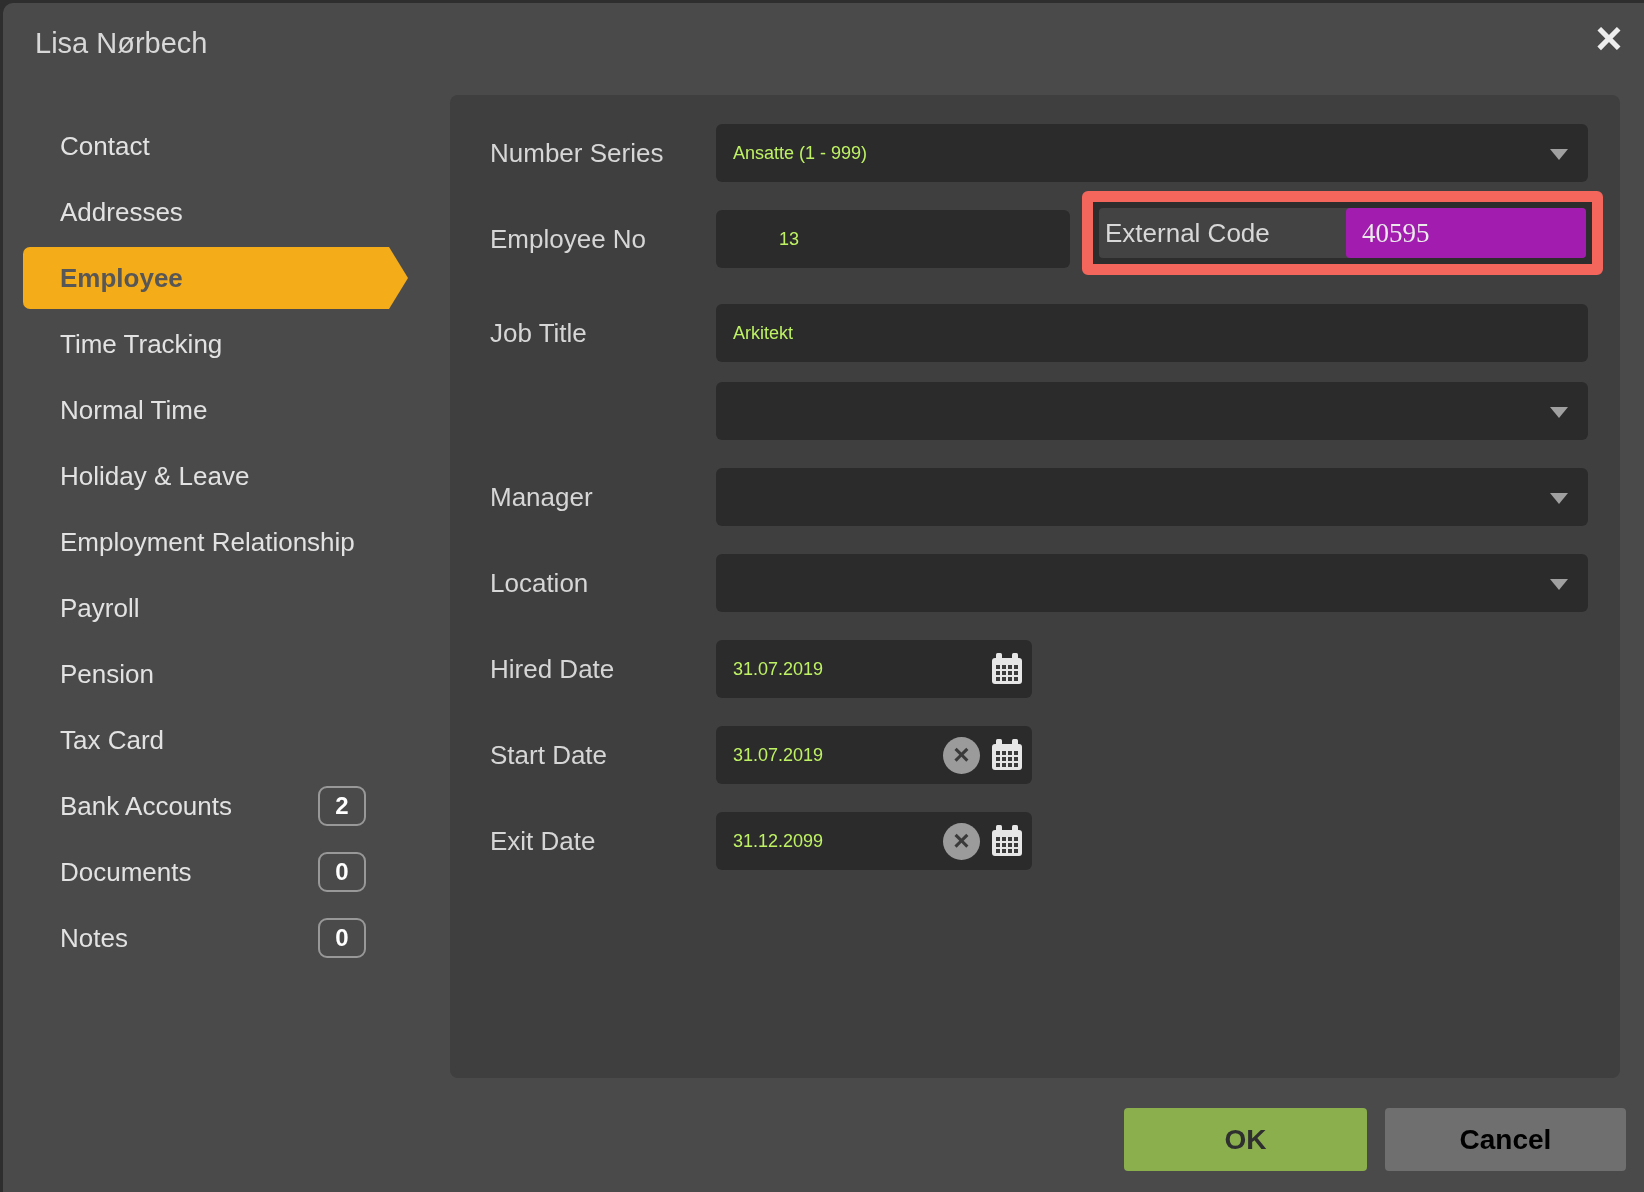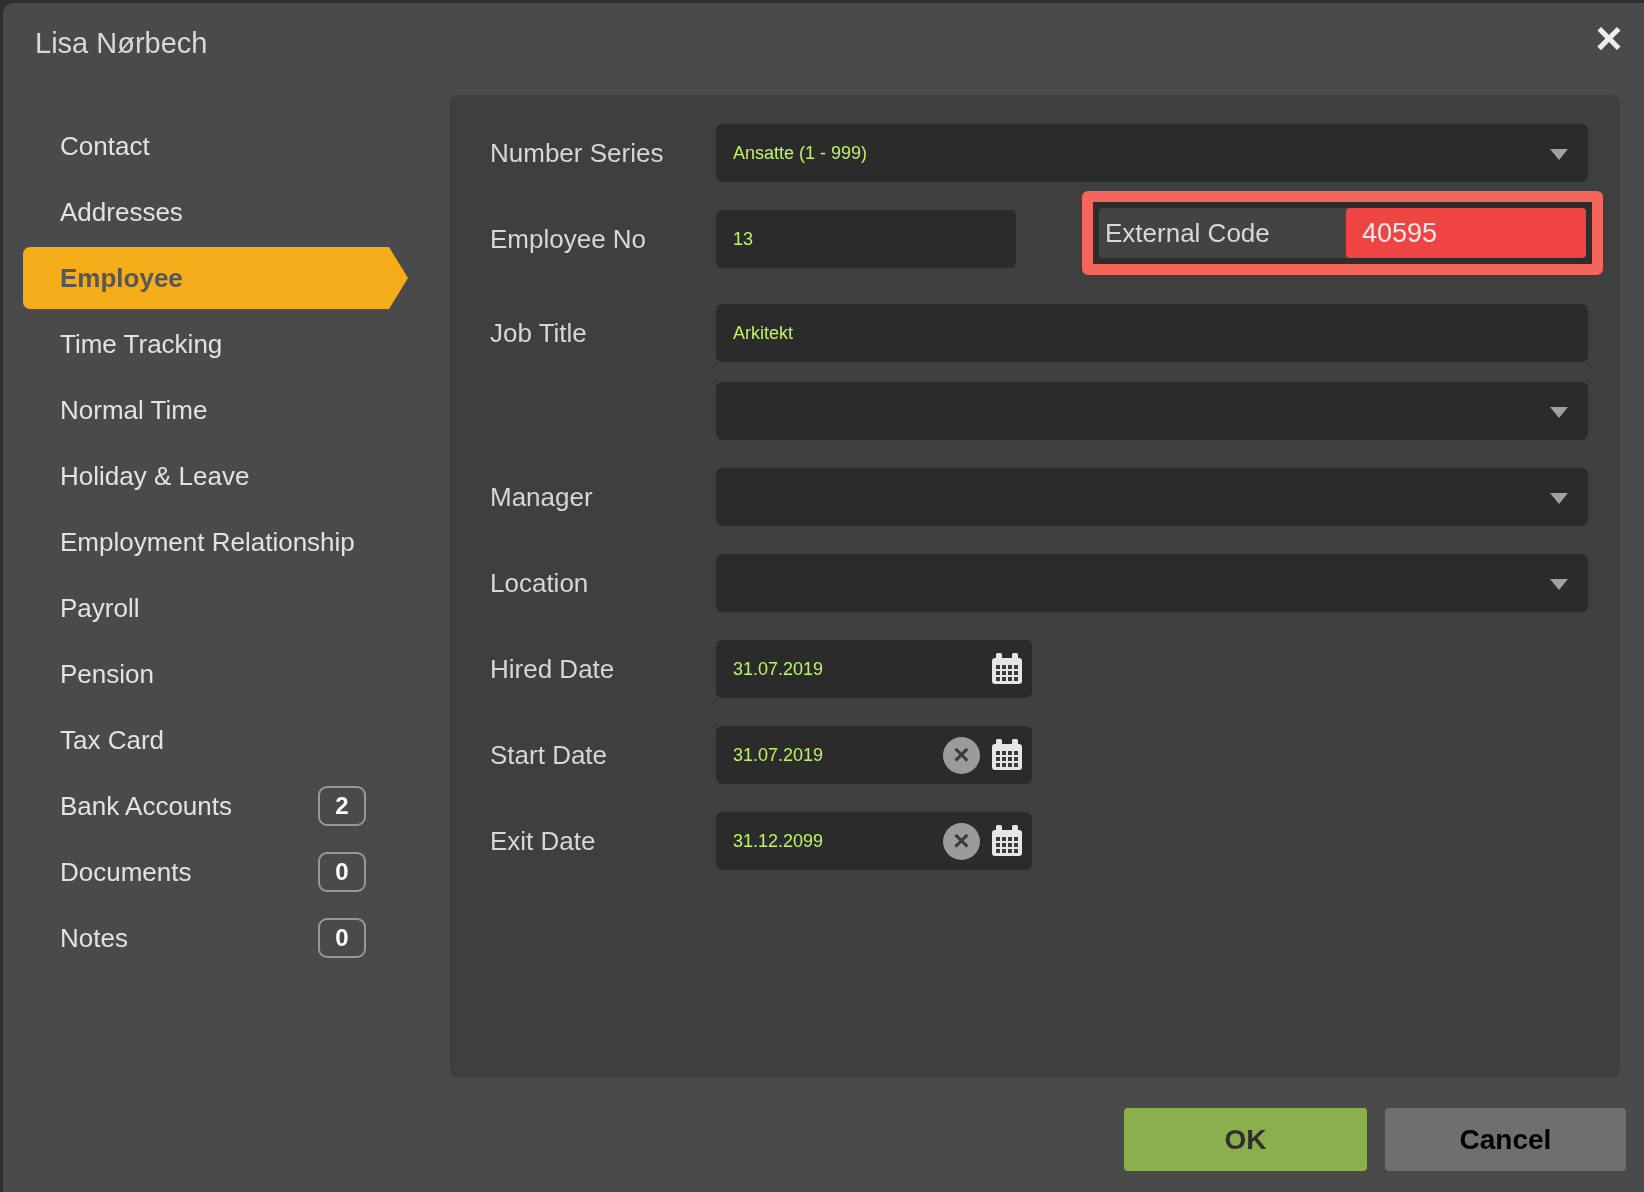--- a/index.html
+++ b/index.html
@@ -25,38 +25,38 @@
            border:2px solid #989898; border-radius:9px; color:#FFFFFF;
            font-size:24px; font-weight:bold; text-align:center; line-height:36px; }
   
   .panel { position:absolute; left:447px; top:92px; width:1170px; height:983px;
            background:#3F3F3F; border-radius:8px; }
   .form-row { position:absolute; left:0; width:100%; height:58px; }
   .f-label { position:absolute; left:40px; top:0; width:230px; height:58px;
              line-height:58px; font-size:26px; color:#D6D6D6; }
   .input { position:absolute; left:266px; top:0; height:58px; background:#2B2B2B;
            border-radius:6px; cursor:text; }
-  .input.full { width:872px; } .input.short { width:300px; } .input.date { width:316px; }
+  .input.full { width:872px; } .input.short { width:354px;padding-left:46px; } .input.date { width:316px; }
   .ivalue { display:block; height:58px; line-height:58px; padding-left:17px;
             font-size:18px; color:#bef264; white-space:nowrap; }
   .caret { position:absolute; right:20px; top:25px; width:0; height:0;
            border-left:9px solid transparent; border-right:9px solid transparent;
            border-top:11px solid #A0A0A0; }
   .clear-btn { position:absolute; right:52px; top:11px; width:37px; height:37px;
                border-radius:50%; background:#9B9B9B; color:#3A3A3A; font-size:28px;
                font-weight:600; text-align:center; line-height:35px; cursor:pointer; }
   .cal-btn { position:absolute; right:8px; top:12px; width:34px; height:34px; cursor:pointer; }
   
   .hl-box { position:absolute; left:632px; top:-19px; width:521px; height:84px;
             border:11px solid #F4655C; border-radius:6px; background:#2D2D2D; padding:6px; }
   .hl-group { background:#434343; border-radius:4px; height:100%; display:flex;
               align-items:center; }
   .hl-label { flex:1; padding-left:6px; font-size:26px; color:#D8D8D8; }
-  .hl-input { width:240px; height:100%; background:#ef4444; border-radius:4px;
-              font-size:27px; color:#EAEAEA; line-height:50px; padding-left:16px; cursor:text; }
+  .hl-input { width:240px; height:100%; background:#a21caf; border-radius:4px;
+              font-size:27px; color:#EAEAEA; line-height:50px; padding-left:16px; cursor:text;font-family:Liberation Serif, serif; }
   
   .btn { position:absolute; top:1105px; height:63px; border:none; border-radius:4px;
          font-size:28px; font-weight:bold; font-family:inherit; cursor:pointer; }
   .btn-ok { left:1121px; width:243px; background:#8BAF4C; color:#2F2F2F; }
   .btn-cancel { left:1382px; width:241px; background:#6F6F6F; color:#000000; }
 </style>
 </head>
 <body>
 
 <div class="dialog">

